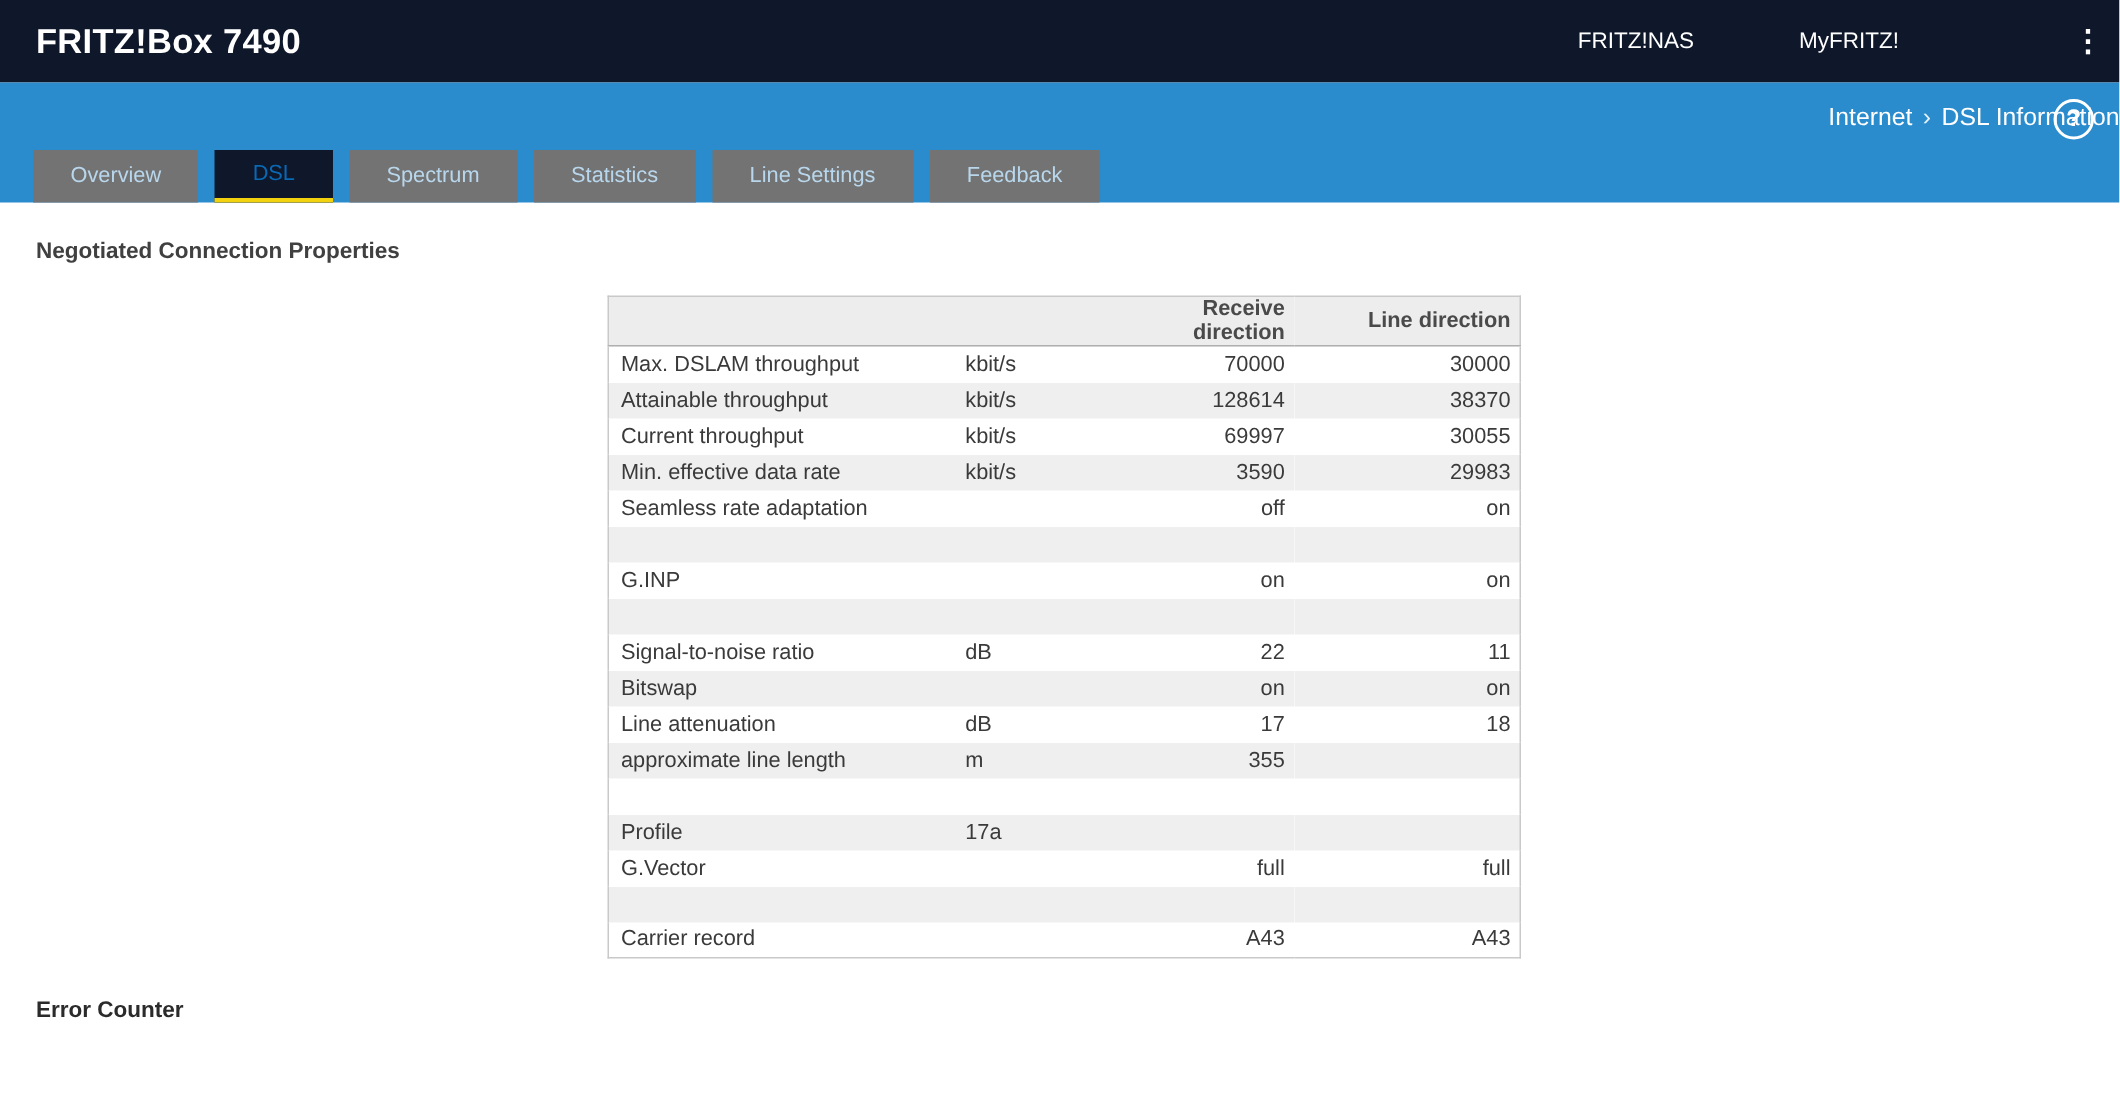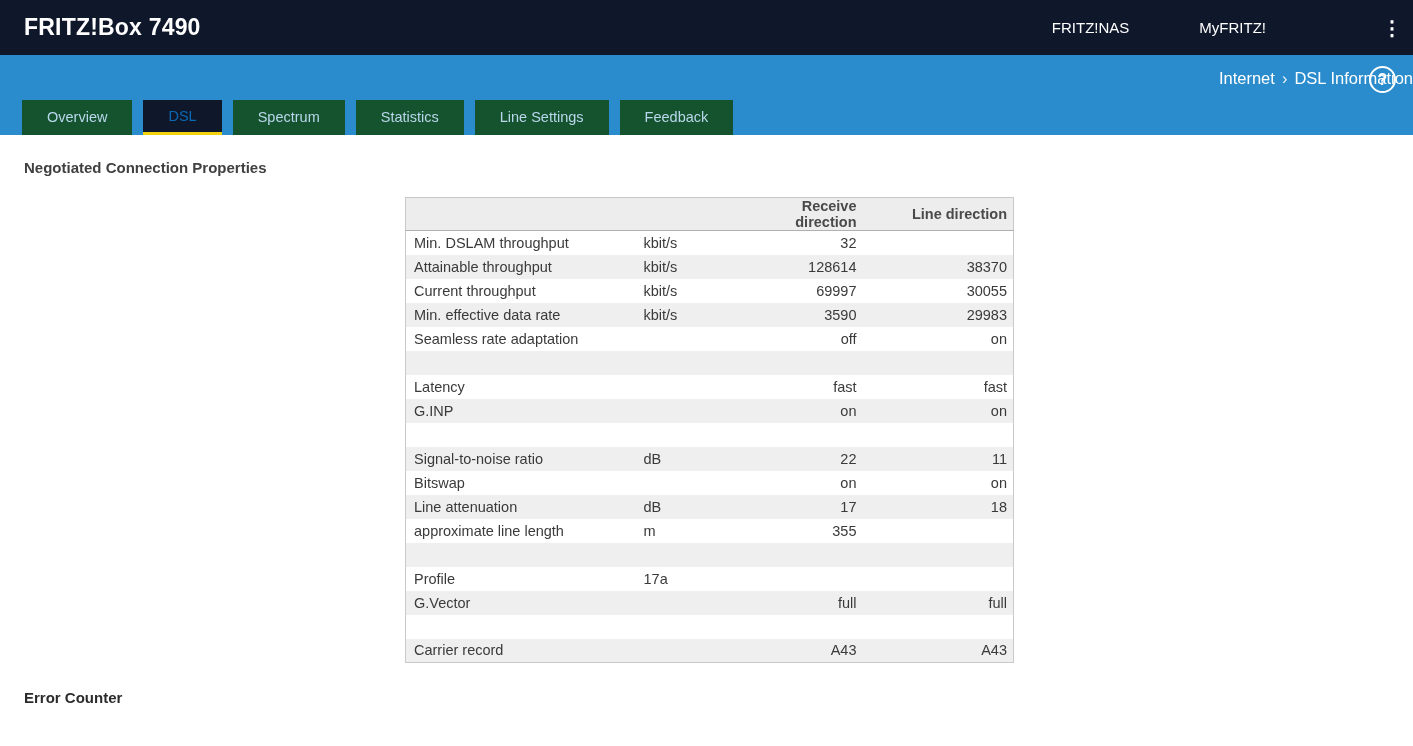--- a/index.html
+++ b/index.html
@@ -78,21 +78,21 @@
     position: absolute;
     left: 22px;
     bottom: 0;
     display: flex;
     gap: 11px;
   }
   .tab {
     height: 35px;
     line-height: 35px;
     padding: 0 25px;
-    background: #14532d;
+    background: #737373;
     color: #b9d7ec;
     font-size: 14.5px;
     cursor: pointer;
     white-space: nowrap;
   }
   .tab.active {
     background: #0f172a;
     color: #0a69b4;
     line-height: 32px;
     border-bottom: 3px solid #f2d20e;
@@ -180,24 +180,24 @@
       <thead>
         <tr>
           <th class="col-name"></th>
           <th class="col-unit"></th>
           <th class="col-receive">Receive direction</th>
           <th class="col-send">Line direction</th>
         </tr>
       </thead>
       <tbody>
           <tr>
-            <td class="col-name">Min. DSLAM throughput</td>
-            <td class="col-unit">kbit/s</td>
-            <td class="col-receive">32</td>
-            <td class="col-send"></td>
+            <td class="col-name">Max. DSLAM throughput</td>
+            <td class="col-unit">kbit/s</td>
+            <td class="col-receive">70000</td>
+            <td class="col-send">30000</td>
           </tr>
           <tr>
             <td class="col-name">Attainable throughput</td>
             <td class="col-unit">kbit/s</td>
             <td class="col-receive">128614</td>
             <td class="col-send">38370</td>
           </tr>
           <tr>
             <td class="col-name">Current throughput</td>
             <td class="col-unit">kbit/s</td>
@@ -214,26 +214,20 @@
             <td class="col-name">Seamless rate adaptation</td>
             <td class="col-unit"></td>
             <td class="col-receive">off</td>
             <td class="col-send">on</td>
           </tr>
           <tr>
             <td class="col-name"></td>
             <td class="col-unit"></td>
             <td class="col-receive"></td>
             <td class="col-send"></td>
-          </tr>
-          <tr>
-            <td class="col-name">Latency</td>
-            <td class="col-unit"></td>
-            <td class="col-receive">fast</td>
-            <td class="col-send">fast</td>
           </tr>
           <tr>
             <td class="col-name">G.INP</td>
             <td class="col-unit"></td>
             <td class="col-receive">on</td>
             <td class="col-send">on</td>
           </tr>
           <tr>
             <td class="col-name"></td>
             <td class="col-unit"></td>

